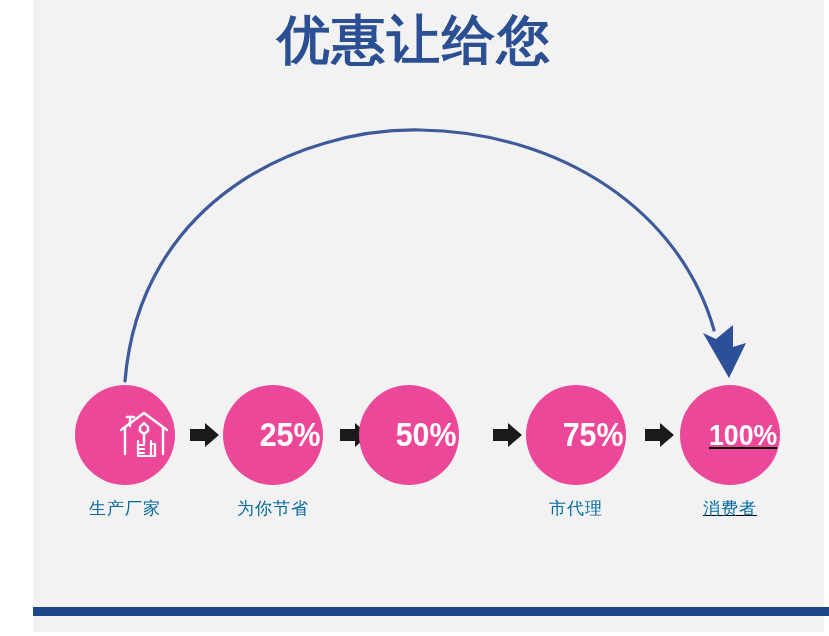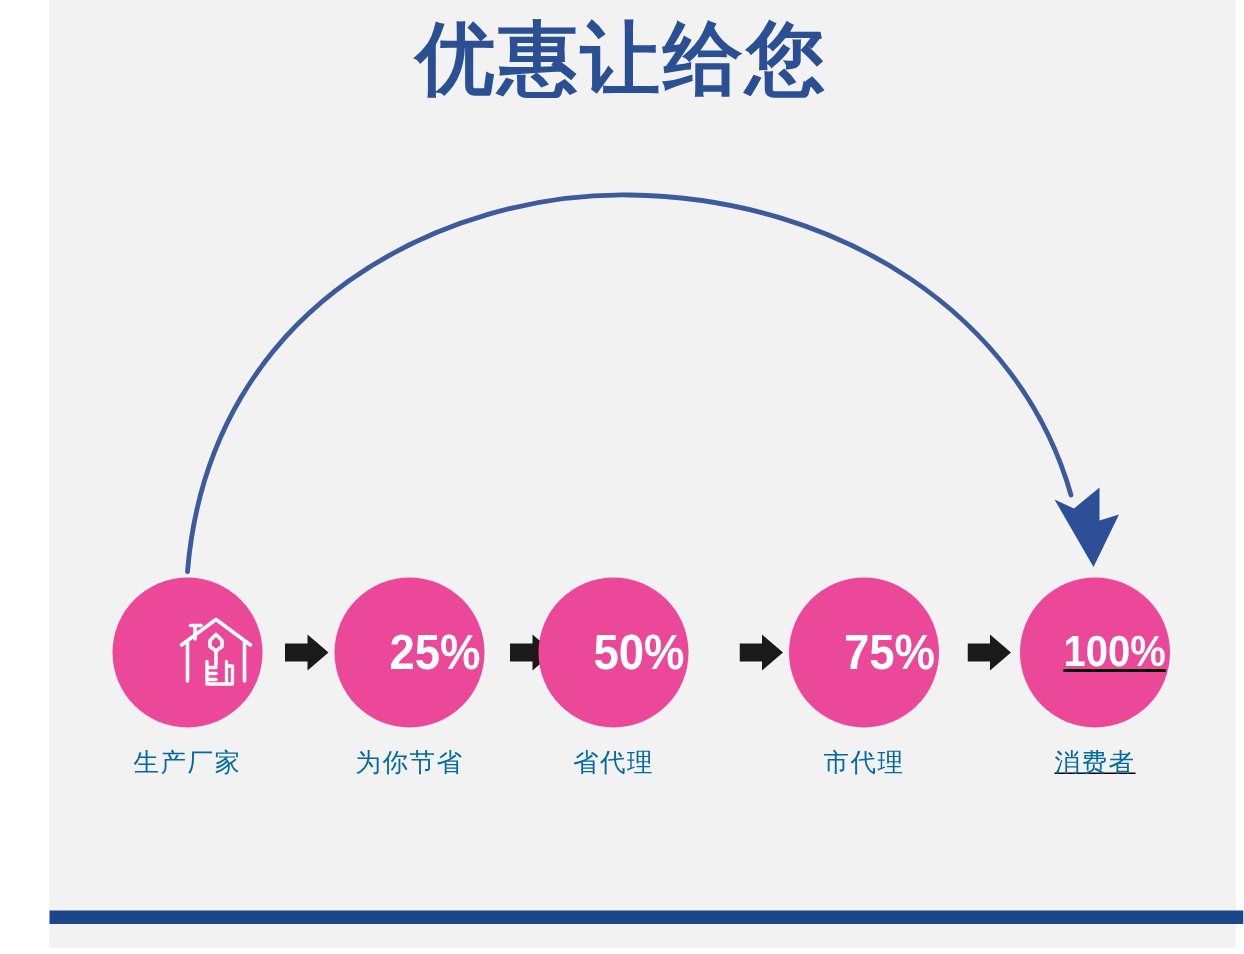--- a/index.html
+++ b/index.html
@@ -202,21 +202,20 @@
     </div>
 
     <svg class="step-arrow" style="left:340px;" viewBox="0 0 30 28">
       <path d="M0,8 L15,8 L15,2 L29,14 L15,26 L15,20 L0,20 Z" fill="#1a1a1a"></path>
     </svg>
 
     <div class="node" style="left:355px;">
       <div class="circle">
         <span class="pct">50%</span>
       </div>
-      <div class="node-label">省代理</div>
     </div>
 
     <svg class="step-arrow" style="left:493px;" viewBox="0 0 30 28">
       <path d="M0,8 L15,8 L15,2 L29,14 L15,26 L15,20 L0,20 Z" fill="#1a1a1a"></path>
     </svg>
 
     <div class="node" style="left:522px;">
       <div class="circle">
         <span class="pct">75%</span>
       </div>

